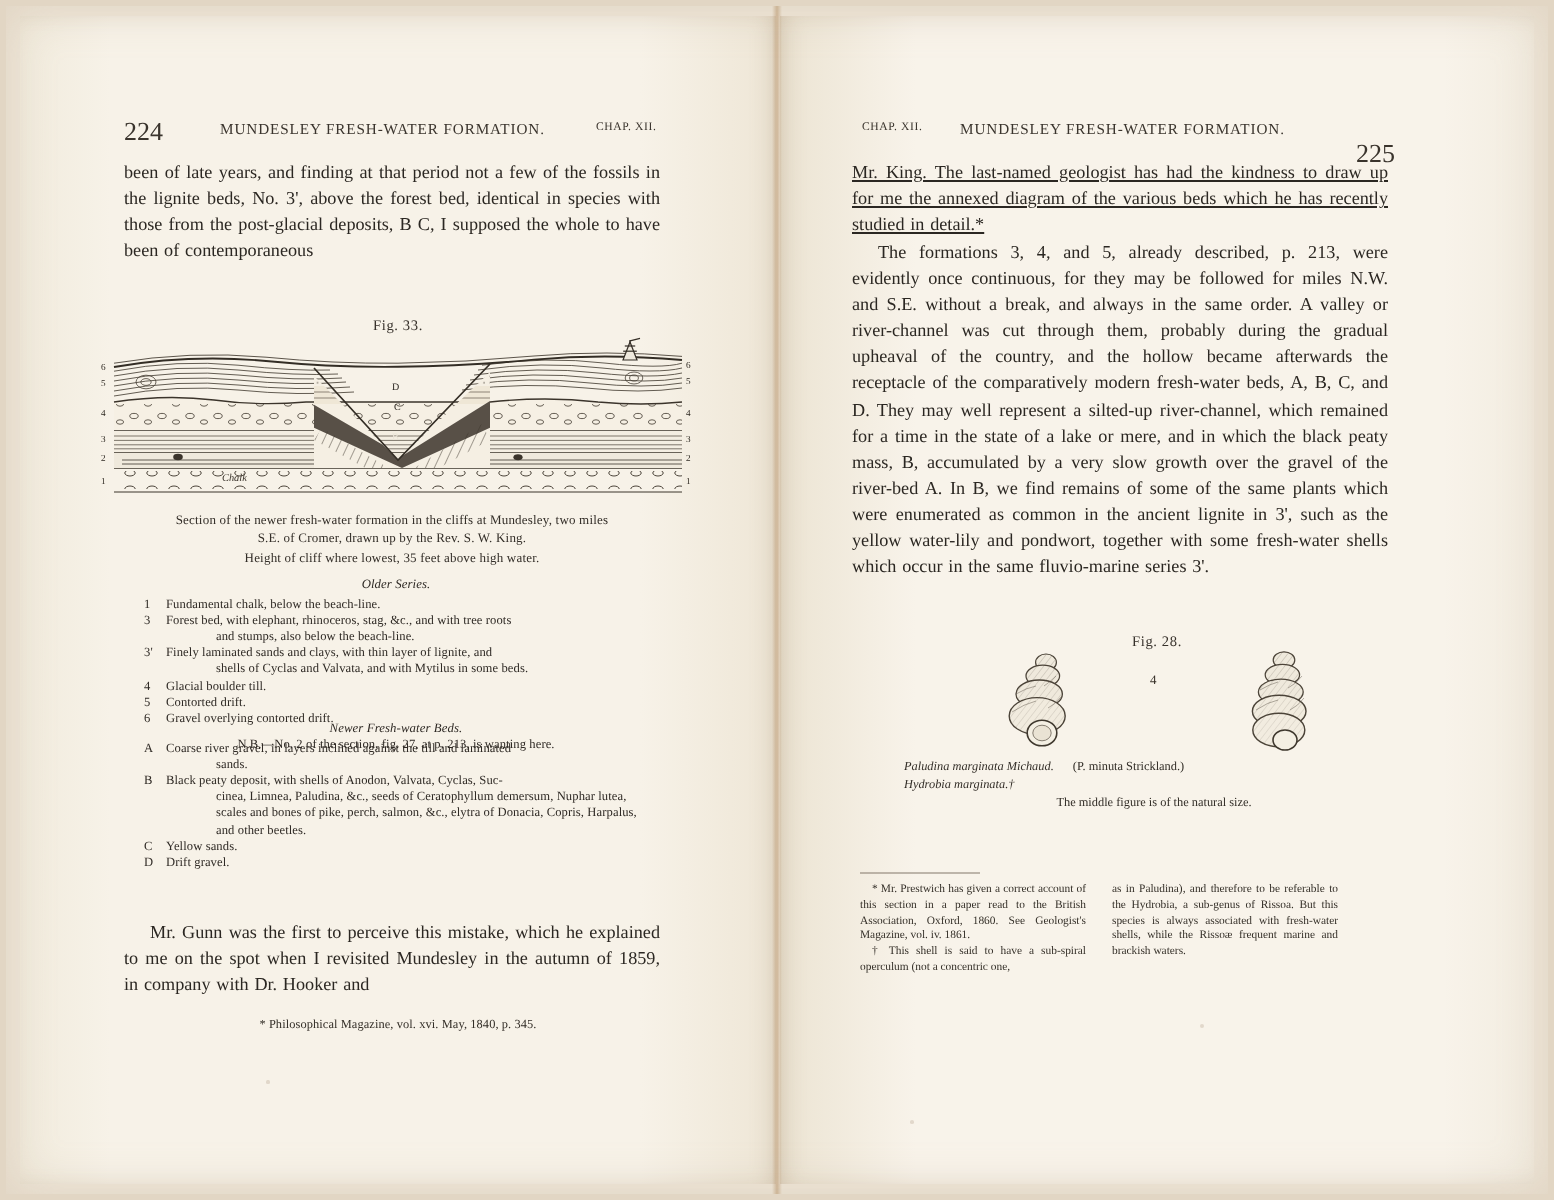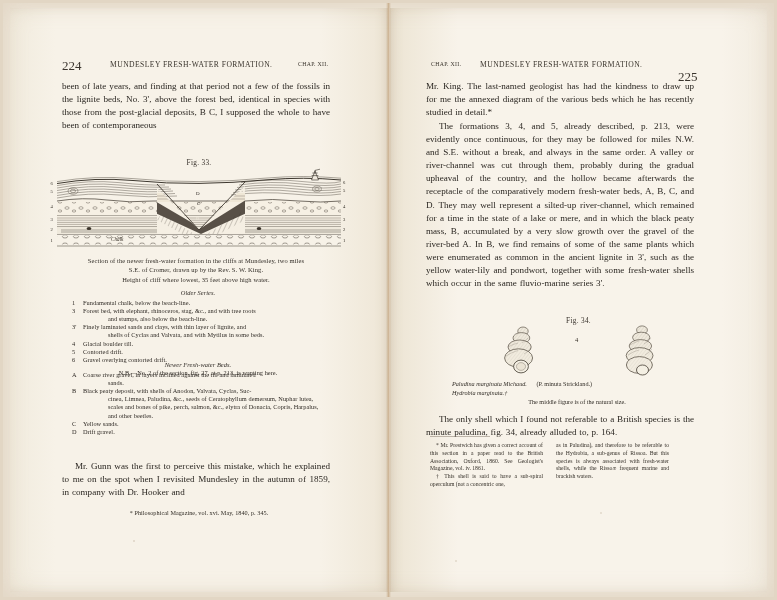--- a/index.html
+++ b/index.html
@@ -414,29 +414,29 @@
   </div>
 
   <div class="page right">
 
     <div class="runhead">
       <span class="chap" style="left:41px;">CHAP. XII.</span>
       <span class="title" style="left:90px;">MUNDESLEY FRESH-WATER FORMATION.</span>
       <span class="folio" style="left:288px;margin-top:11px;">225</span>
     </div>
 
-    <div class="body" style="left:36px; top:72px; width:268px;">
+    <div class="body" style="left:36px; top:72px; width:268px;text-decoration:underline;">
       <p>Mr. King.  The last-named geologist has had the kindness to draw up for me the annexed diagram of the various beds which he has recently studied in detail.*</p>
     </div>
 
     <div class="body" style="left:36px; top:112px; width:268px;">
       <p class="ind">The formations 3, 4, and 5, already described, p. 213, were evidently once continuous, for they may be followed for miles N.W. and S.E. without a break, and always in the same order.   A valley or river-channel was cut through them, probably during the gradual upheaval of the country, and the hollow became afterwards the receptacle of the comparatively modern fresh-water beds, A, B, C, and D.   They may well represent a silted-up river-channel, which remained for a time in the state of a lake or mere, and in which the black peaty mass, B, accumulated by a very slow growth over the gravel of the river-bed A.   In B, we find remains of some of the same plants which were enumerated as common in the ancient lignite in 3', such as the yellow water-lily and pondwort, together with some fresh-water shells which occur in the same fluvio-marine series 3'.</p>
     </div>
 
-    <div class="figlabel" style="top:308px;">Fig. 34.</div>
+    <div class="figlabel" style="top:308px;">Fig. 28.</div>
 
     <div id="fig34wrap" style="top:316px;">
       <svg id="fig34" width="210" height="56" viewBox="0 0 210 56">
         <defs>
           <pattern id="shade" width="2.6" height="2.6" patternUnits="userSpaceOnUse" patternTransform="rotate(38)">
             <line x1="0" y1="0" x2="0" y2="2.6" stroke="#5d5549" stroke-width="0.42"></line>
           </pattern>
         </defs>
 
         <g transform="translate(30,2)">
@@ -486,23 +486,20 @@
       </svg>
     </div>
 
     <div class="shellcap" style="left:62px; top:372px; width:250px;">
       <span class="it">Paludina marginata Michaud.</span>
       <span style="margin-left:8px;">(P. minuta Strickland.)</span><br>
       <span class="it">Hydrobia marginata.†</span>
       <span class="nat">The middle figure is of the natural size.</span>
     </div>
 
-    <div class="body" style="left:36px; top:405px; width:268px;">
-      <p class="ind">The only shell which I found not referable to a British species is the minute paludina, fig. 34, already alluded to, p. 164.</p>
-    </div>
 
     <div class="fnrule" style="left:40px; top:428px; width:60px;"></div>
 
     <div class="fncols" style="left:40px; top:434px; width:250px; height:60px;">
       <div class="c" style="left:0;">
         <p class="ind">* Mr. Prestwich has given a correct account of this section in a paper read to the British Association, Oxford, 1860.  See Geologist's Magazine, vol. iv. 1861.</p>
         <p class="ind">† This shell is said to have a sub-spiral operculum (not a concentric one,</p>
       </div>
       <div class="c" style="left:126px;">
         <p>as in Paludina), and therefore to be referable to the Hydrobia, a sub-genus of Rissoa.   But this species is always associated with fresh-water shells, while the Rissoæ frequent marine and brackish waters.</p>

